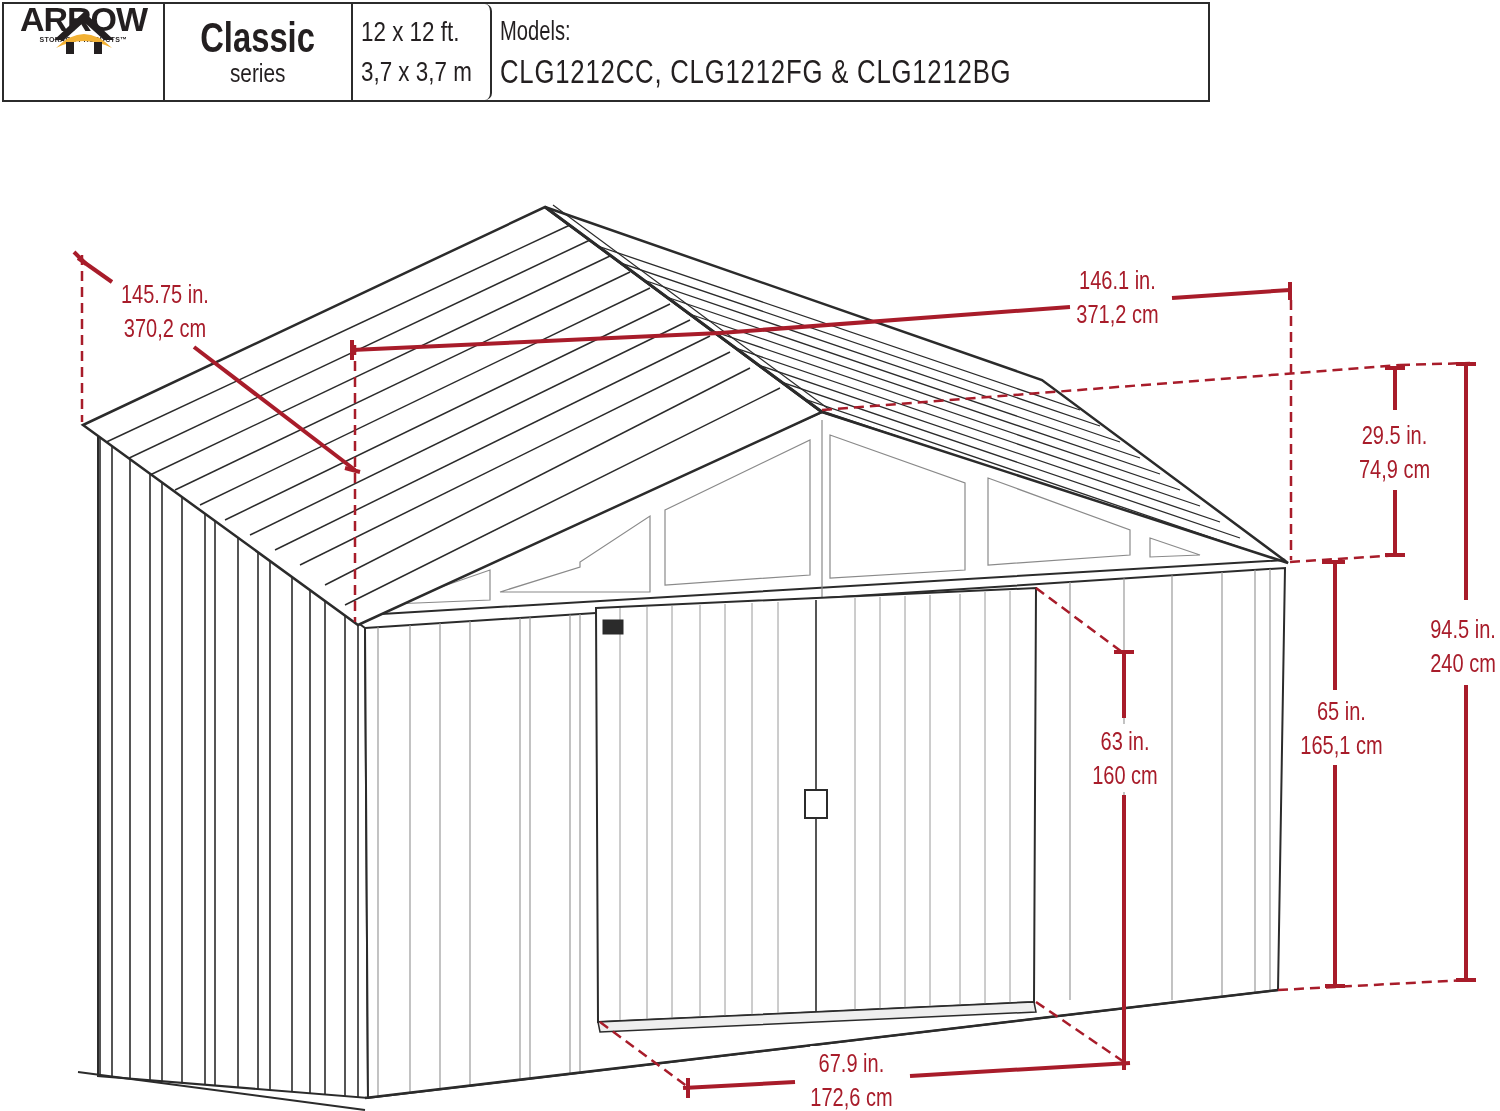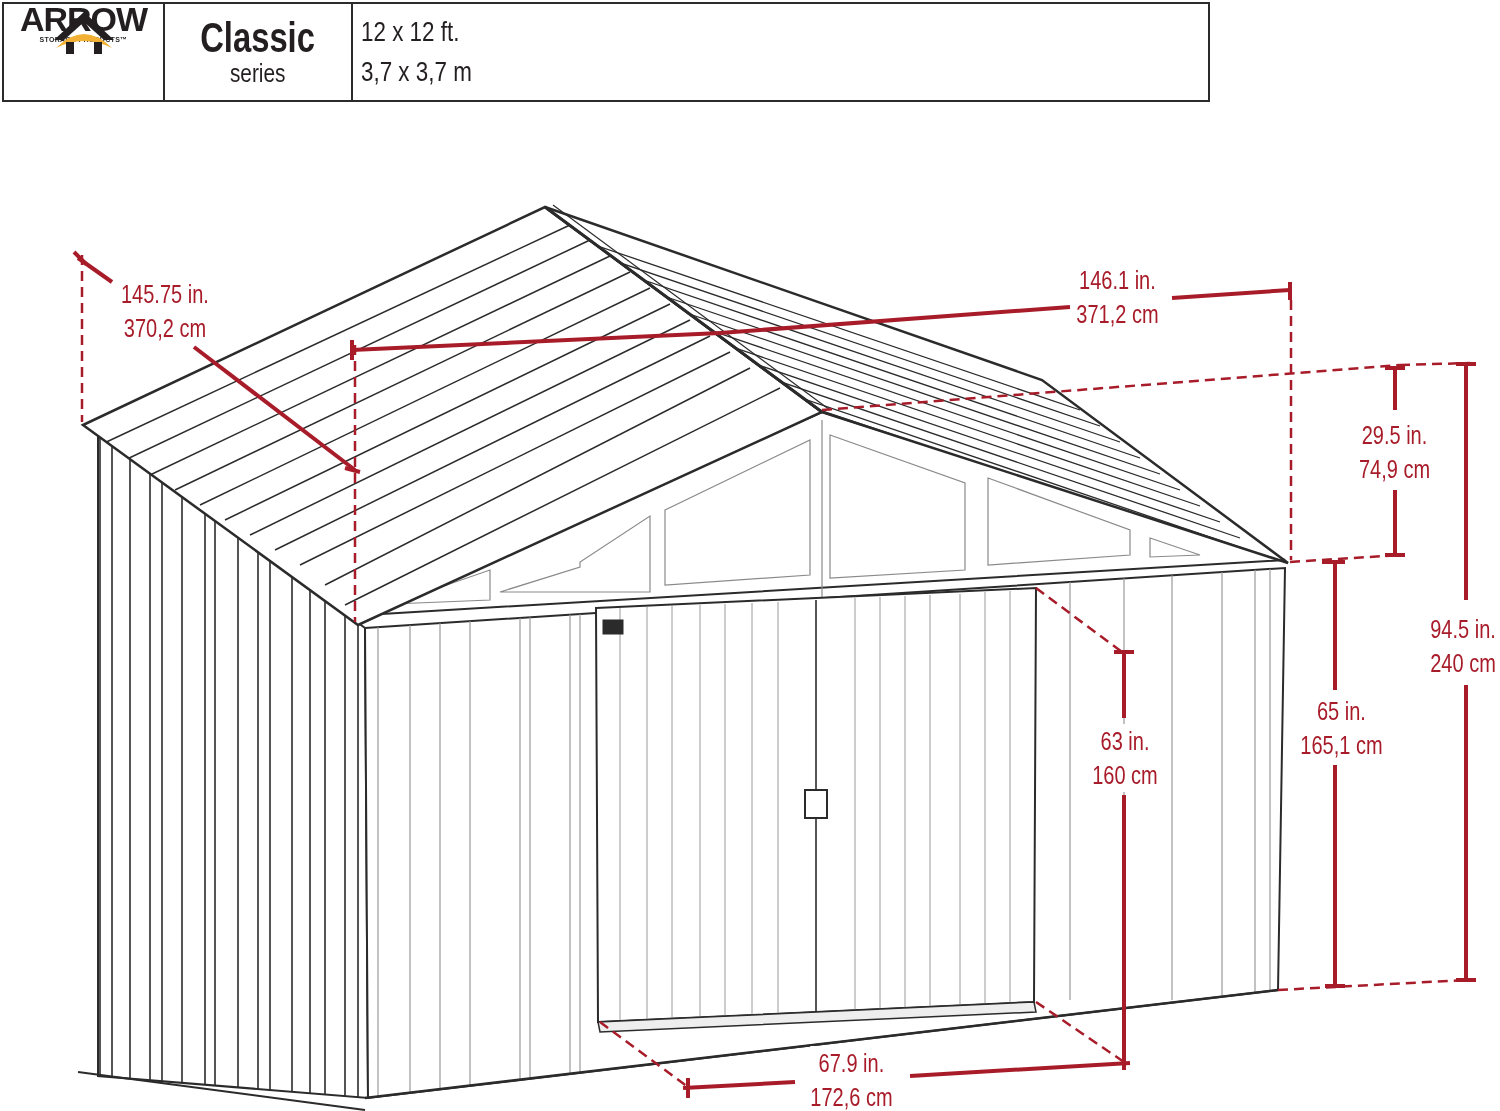--- a/index.html
+++ b/index.html
@@ -45,20 +45,24 @@
     <div class="logo-sub">STORAGE PRODUCTS™</div>
   </div>
   <div class="cell series-cell">
     <div class="series-name">Classic</div>
     <div class="series-sub">series</div>
   </div>
   <div class="cell size-cell">
     <div class="size-line">12 x 12 ft.</div>
     <div class="size-line">3,7 x 3,7 m</div>
   </div>
+  <div class="cell models-cell">
+    <div class="models-label">Models:</div>
+    <div class="models-list">CLG1212CC,  CLG1212FG  &amp;  CLG1212BG</div>
+  </div>
 </div>
 
 <svg class="drawing" viewBox="0 0 1500 1111">
   <defs>
     <clipPath id="roofL">
         <polygon points="83,425 545,207 822,412 358,625"></polygon>
       </clipPath>
     <clipPath id="roofR">
         <polygon points="545,207 1042,380 1288,563 822,412"></polygon>
       </clipPath>

